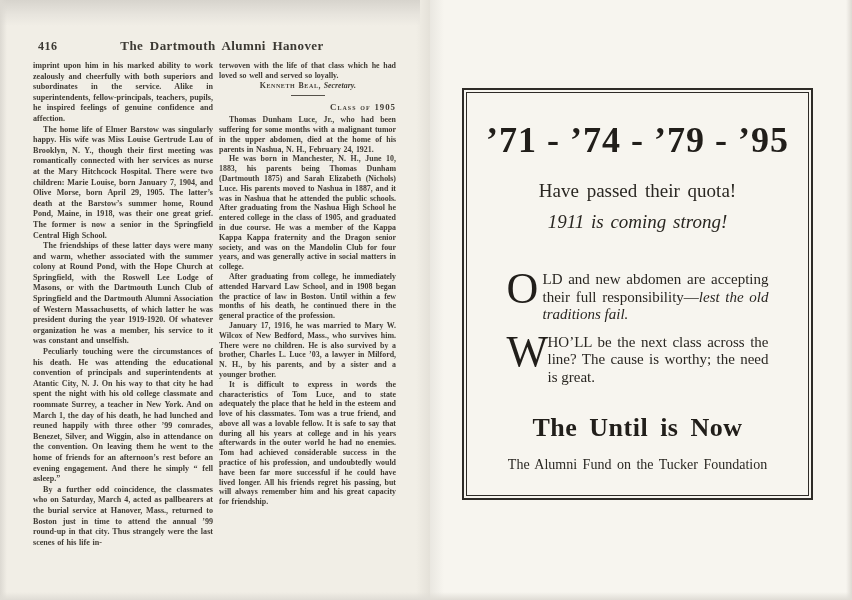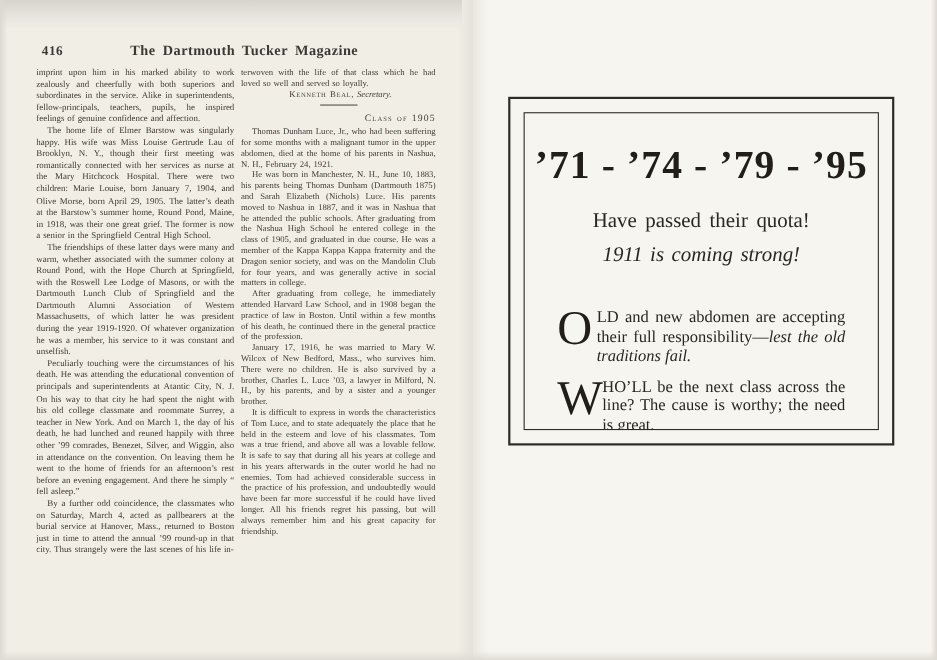--- a/index.html
+++ b/index.html
@@ -21,36 +21,36 @@
     background:linear-gradient(0deg,#dfdcd5,rgba(242,239,232,0));}
   .gutter{position:absolute;left:416px;top:0;width:28px;height:600px;
     background:linear-gradient(90deg,rgba(0,0,0,0),rgba(115,110,100,0.10) 50%,rgba(0,0,0,0));}
 
   
   .page-num{position:absolute;left:38px;top:39px;font-size:12px;font-weight:700;color:#3c3933;letter-spacing:.5px;}
   .mag-title{position:absolute;left:222px;top:38px;transform:translateX(-50%);
     font-size:13px;font-weight:700;color:#3c3933;letter-spacing:.4px;word-spacing:3px;white-space:nowrap;}
 
   
-  .columns{position:absolute;left:33px;top:61px;width:367px;height:492px;display:flex;gap:6px;overflow:hidden;}
+  .columns{position:absolute;left:33px;top:61px;width:367px;height:492px;display:flex;gap:6px;overflow:hidden;font-weight:bold;}
   .col{color:#403c35;text-align:justify;}
   .col1{width:180px;font-size:8.1px;line-height:10.6px;}
   .col2{width:177px;font-size:7.9px;line-height:9.8px;}
   .col p{margin:0;text-indent:10px;word-spacing:.6px;}
   .col p.noindent{text-indent:0;}
   .signature{text-align:right;padding-right:40px;text-indent:0 !important;}
   .sc{font-variant:small-caps;letter-spacing:.6px;}
   .ital{font-style:italic;}
   .rule{width:34px;border-top:1px solid #55514a;margin:5px auto 7px auto;height:0;}
   .heading{text-align:right;text-indent:0 !important;font-variant:small-caps;
     font-size:8.8px;letter-spacing:1px;margin-bottom:2px !important;}
 
   
-  .ad-box{position:absolute;left:462px;top:88px;width:351px;height:317px;
-    border:2px solid #2e2b27;padding:12px;box-sizing:border-box;}
+  .ad-box{position:absolute;left:462px;top:88px;width:351px;height:412px;
+    border:2px solid #2e2b27;padding:2px;box-sizing:border-box;}
   .ad-inner{width:100%;height:100%;border:1px solid #2e2b27;box-sizing:border-box;
     text-align:center;color:#2a2722;overflow:hidden;}
   .ad-headline{margin-top:26px;font-size:36px;line-height:42px;font-weight:600;
     letter-spacing:1px;color:#211e1a;}
   .ad-quota{margin-top:19px;font-size:19px;line-height:22px;word-spacing:3px;}
   .ad-coming{margin-top:9px;font-size:19px;line-height:22px;word-spacing:2px;font-style:italic;}
   .ad-paras{margin:38px auto 0 auto;width:262px;text-align:justify;font-size:15px;line-height:17.5px;}
   .ad-para{position:relative;margin:0;padding-left:36px;}
   .ad-para.w{padding-left:41px;margin-top:10px;}
   .dropcap{position:absolute;left:0;top:1px;font-size:44px;line-height:34px;color:#211e1a;}
@@ -65,21 +65,21 @@
 
   <div class="page-left"></div>
   <div class="page-right"></div>
   <div class="gutter"></div>
   <div class="shade-top"></div>
   <div class="shade-left"></div>
   <div class="shade-right"></div>
   <div class="shade-bottom"></div>
 
   <div class="page-num">416</div>
-  <div class="mag-title">The Dartmouth Tucker Magazine</div>
+  <div class="mag-title">The Dartmouth Alumni Hanover</div>
 
   <div class="columns">
 
     <div class="col col1">
       <p class="noindent">imprint upon him in his marked ability to work zealously and cheerfully with both superiors and subordinates in the service.  Alike in superintendents, fellow-principals, teachers, pupils, he inspired feelings of genuine confidence and affection.</p>
       <p>The home life of Elmer Barstow was singularly happy.  His wife was Miss Louise Gertrude Lau of Brooklyn, N. Y., though their first meeting was romantically connected with her services as nurse at the Mary Hitchcock Hospital.  There were two children: Marie Louise, born January 7, 1904, and Olive Morse, born April 29, 1905.  The latter’s death at the Barstow’s summer home, Round Pond, Maine, in 1918, was their one great grief.  The former is now a senior in the Springfield Central High School.</p>
       <p>The friendships of these latter days were many and warm, whether associated with the summer colony at Round Pond, with the Hope Church at Springfield, with the Roswell Lee Lodge of Masons, or with the Dartmouth Lunch Club of Springfield and the Dartmouth Alumni Association of Western Massachusetts, of which latter he was president during the year 1919-1920.  Of whatever organization he was a member, his service to it was constant and unselfish.</p>
       <p>Peculiarly touching were the circumstances of his death.  He was attending the educational convention of principals and superintendents at Atantic City, N. J.  On his way to that city he had spent the night with his old college classmate and roommate Surrey, a teacher in New York.  And on March 1, the day of his death, he had lunched and reuned happily with three other ’99 comrades, Benezet, Silver, and Wiggin, also in attendance on the convention.  On leaving them he went to the home of friends for an afternoon’s rest before an evening engagement.  And there he simply “ fell asleep.”</p>
       <p>By a further odd coincidence, the classmates who on Saturday, March 4, acted as pallbearers at the burial service at Hanover, Mass., returned to Boston just in time to attend the annual ’99 round-up in that city.  Thus strangely were the last scenes of his life in-</p>
     </div>

